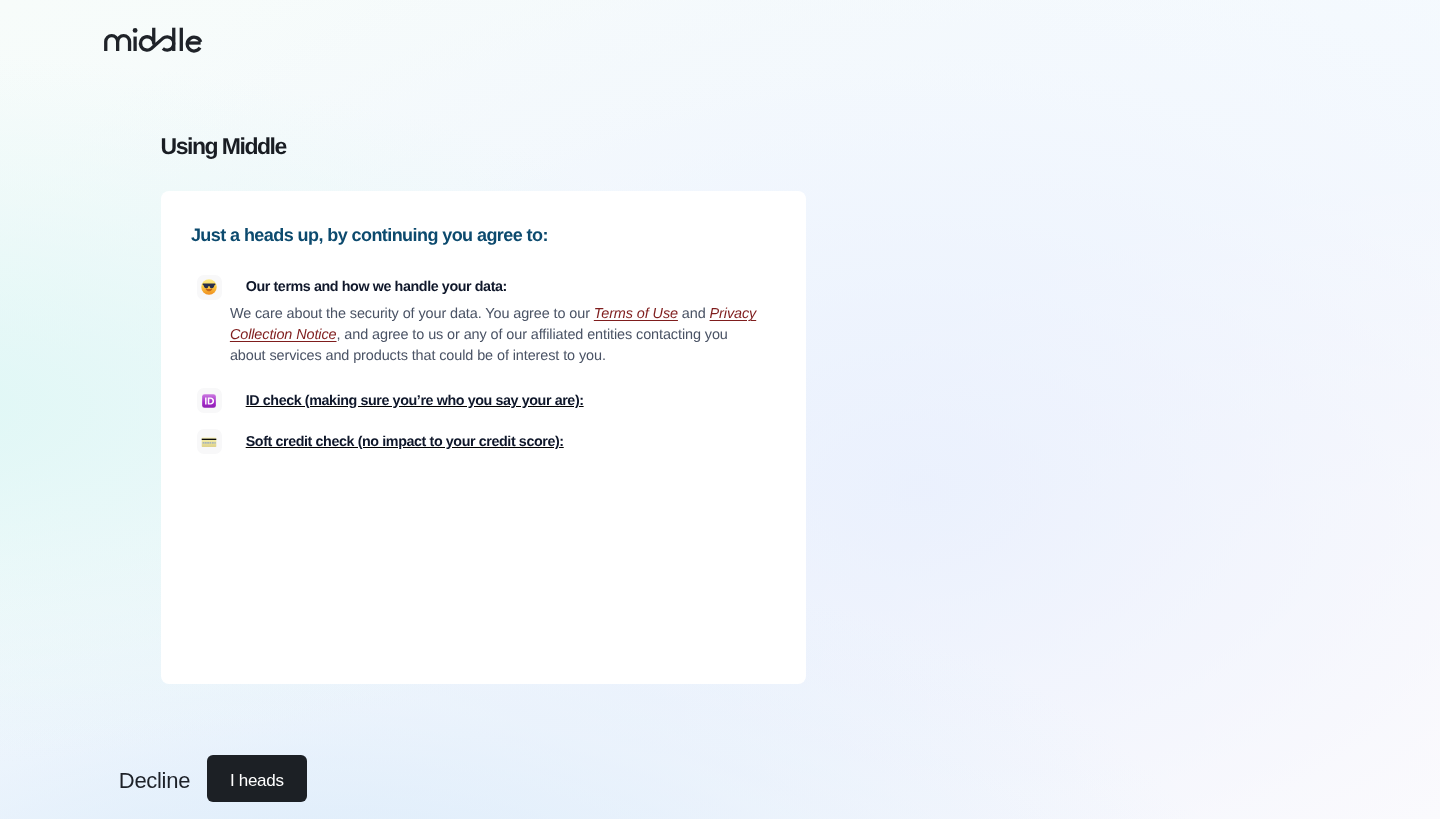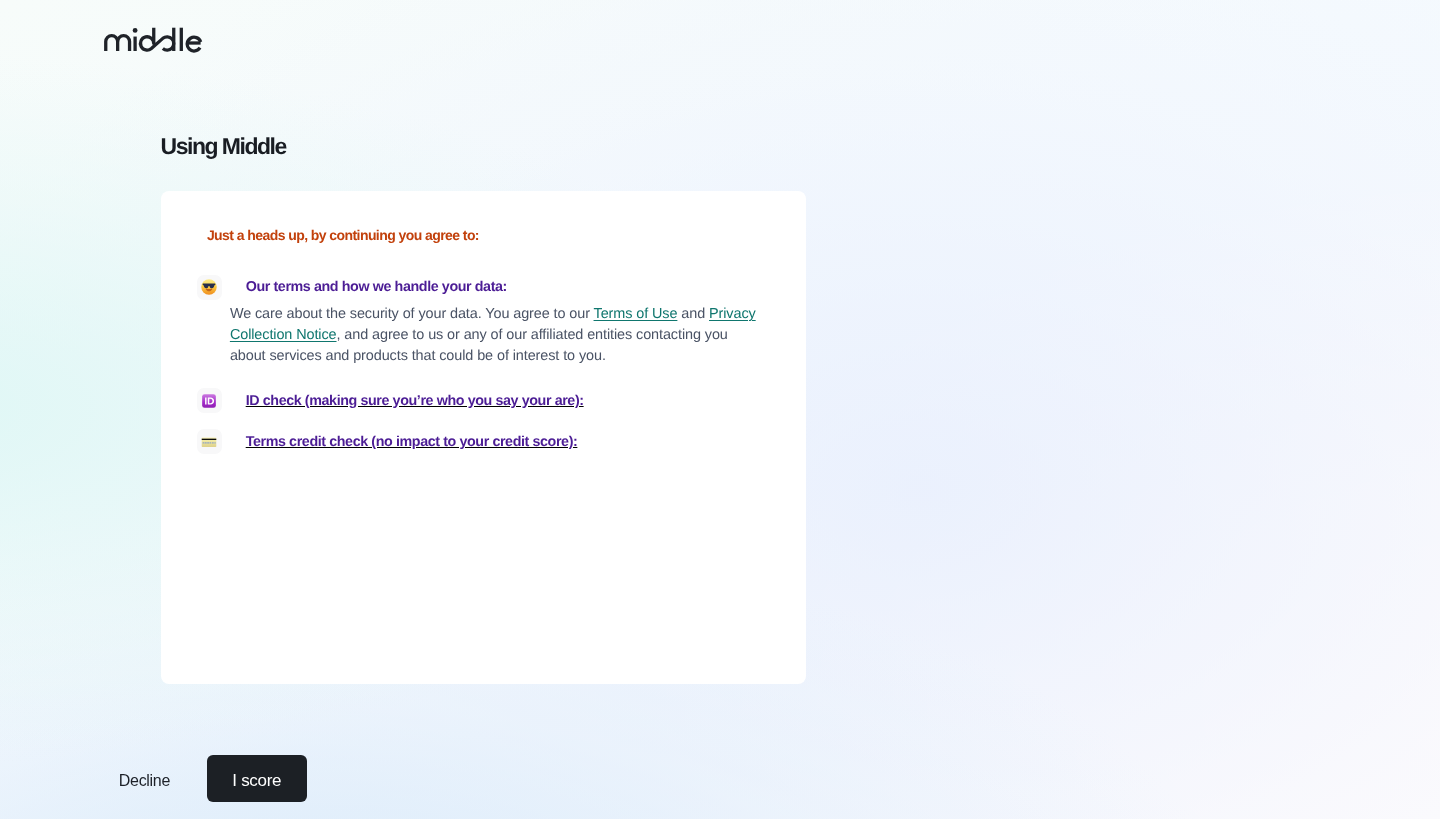--- a/index.html
+++ b/index.html
@@ -31,49 +31,49 @@
     color:#191d23;line-height:28px;white-space:nowrap;
   }
 
   .card{
     position:absolute;left:160.5px;top:191px;width:645px;height:493px;
     background:#ffffff;border-radius:8px;
   }
 
   .card-title{
     position:absolute;left:30.4px;top:35.5px;
-    font-size:14px;font-weight:700;letter-spacing:-0.57px;
-    color:#c2410c;line-height:17px;white-space:nowrap;margin-left:16px;
+    font-size:18px;font-weight:700;letter-spacing:-0.57px;
+    color:#0c4a6e;line-height:17px;white-space:nowrap;
   }
 
   .items{position:absolute;left:36.2px;top:83.5px;right:20px;}
   .item{position:relative;}
   .item + .item{margin-top:20.6px;text-decoration:underline;}
   .icon-wrap{
     position:absolute;left:0;top:0;width:25px;height:25px;border-radius:7px;
     background:#f8f8f9;display:flex;align-items:center;justify-content:center;
   }
   .icon-wrap svg{display:block;}
   .item-title{
     margin-left:49px;padding-top:5.6px;
     font-size:14.3px;font-weight:700;letter-spacing:-0.4px;
-    color:#4c1d95;line-height:15px;white-space:nowrap;
+    color:#0f172a;line-height:15px;white-space:nowrap;
   }
   .item-body{
     margin-left:33.2px;margin-top:9.2px;width:536px;
     font-size:14.45px;letter-spacing:-0.1px;line-height:21.1px;
     color:#4a5365;
   }
-  .item-body a{color:#0f766e;text-decoration:underline;text-underline-offset:2px;text-decoration-thickness:1px;}
+  .item-body a{color:#7f1d1d;text-decoration:underline;text-underline-offset:2px;text-decoration-thickness:1px;font-style:italic;}
   .item-body p + p{margin-top:20px;width:539px;}
 
   .btn-decline{
     position:absolute;left:104px;top:754.7px;height:47.6px;
     background:transparent;border:none;
-    font-family:inherit;font-size:16px;letter-spacing:-0.3px;color:#1d2128;
+    font-family:inherit;font-size:22px;letter-spacing:-0.3px;color:#1d2128;
     padding:2px 14.8px 0;cursor:pointer;line-height:47.6px;
   }
   .btn-agree{
     position:absolute;left:207px;top:754.7px;width:99.6px;height:47.6px;
     background:#1c2025;border:none;border-radius:6px;
     font-family:inherit;font-size:17px;letter-spacing:-0.3px;color:#ffffff;
     padding:2px 0 0;cursor:pointer;line-height:47.6px;
   }
 </style>
 </head>
@@ -163,23 +163,23 @@
               <rect x="3.6" y="18.6" width="4.2" height="2.6" rx="0.5"></rect>
               <rect x="8.7" y="18.6" width="4.2" height="2.6" rx="0.5"></rect>
               <rect x="13.8" y="18.6" width="4.2" height="2.6" rx="0.5"></rect>
               <rect x="18.9" y="18.6" width="4.2" height="2.6" rx="0.5"></rect>
               <rect x="24.6" y="18.6" width="2.4" height="2.6" rx="0.5"></rect>
               <rect x="27.6" y="18.6" width="2.4" height="2.6" rx="0.5"></rect>
               <rect x="30.6" y="18.6" width="2.4" height="2.6" rx="0.5"></rect>
             </g>
           </svg>
         </span>
-        <div class="item-title">Terms credit check (no impact to your credit score):</div>
+        <div class="item-title">Soft credit check (no impact to your credit score):</div>
         <div class="item-body">
           </div>
       </div>
 
     </div>
   </section>
 
   <button class="btn-decline">Decline</button>
-  <button class="btn-agree">I score</button>
+  <button class="btn-agree">I heads</button>
 </div>
 
 </body></html>

